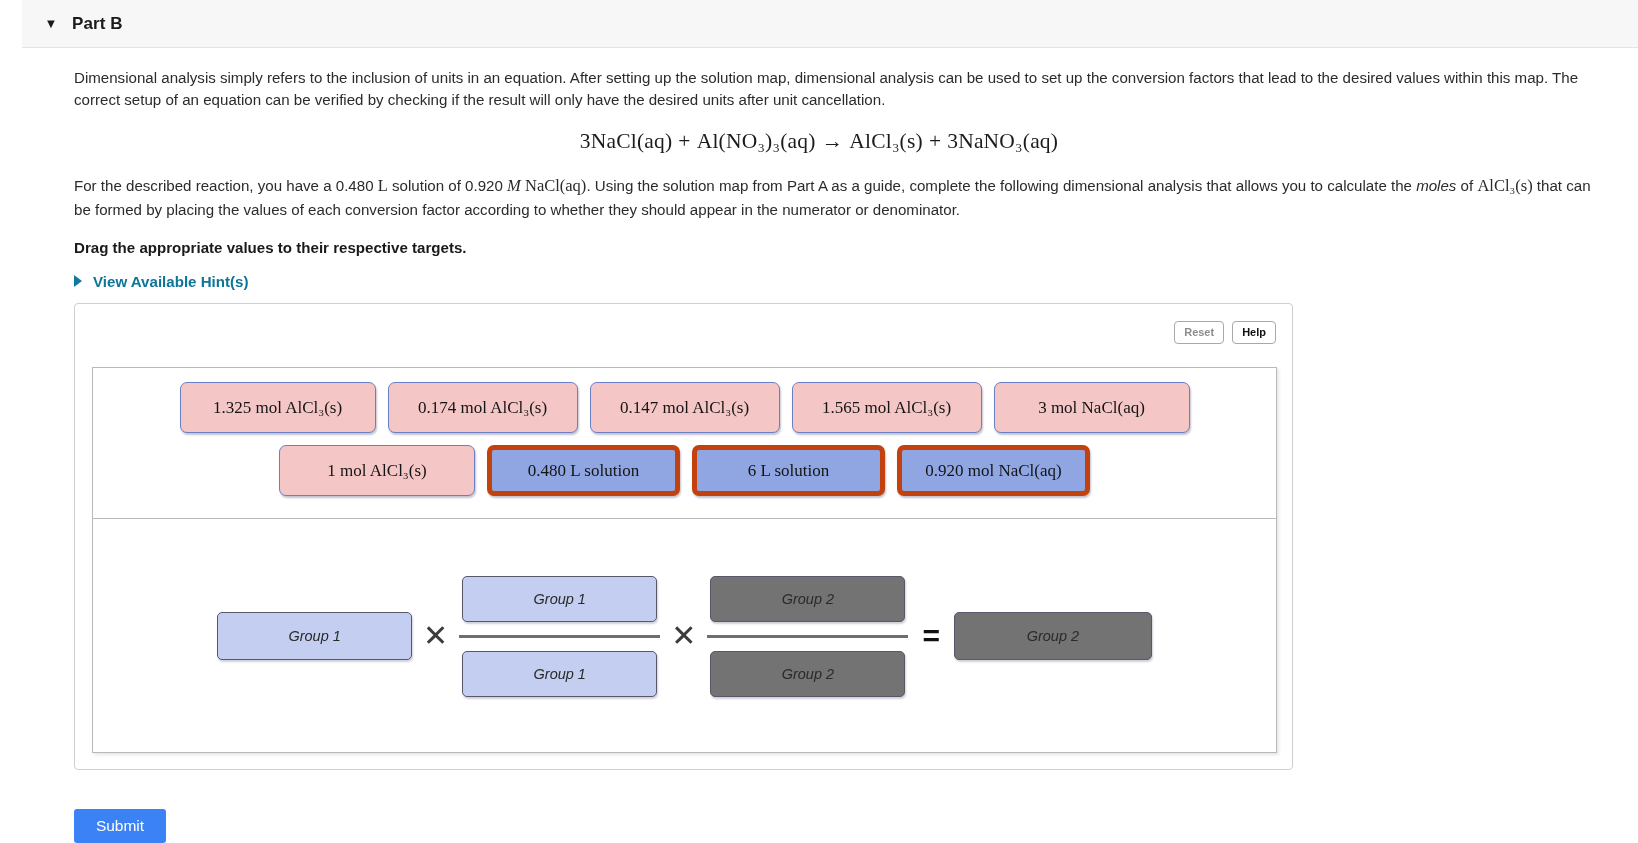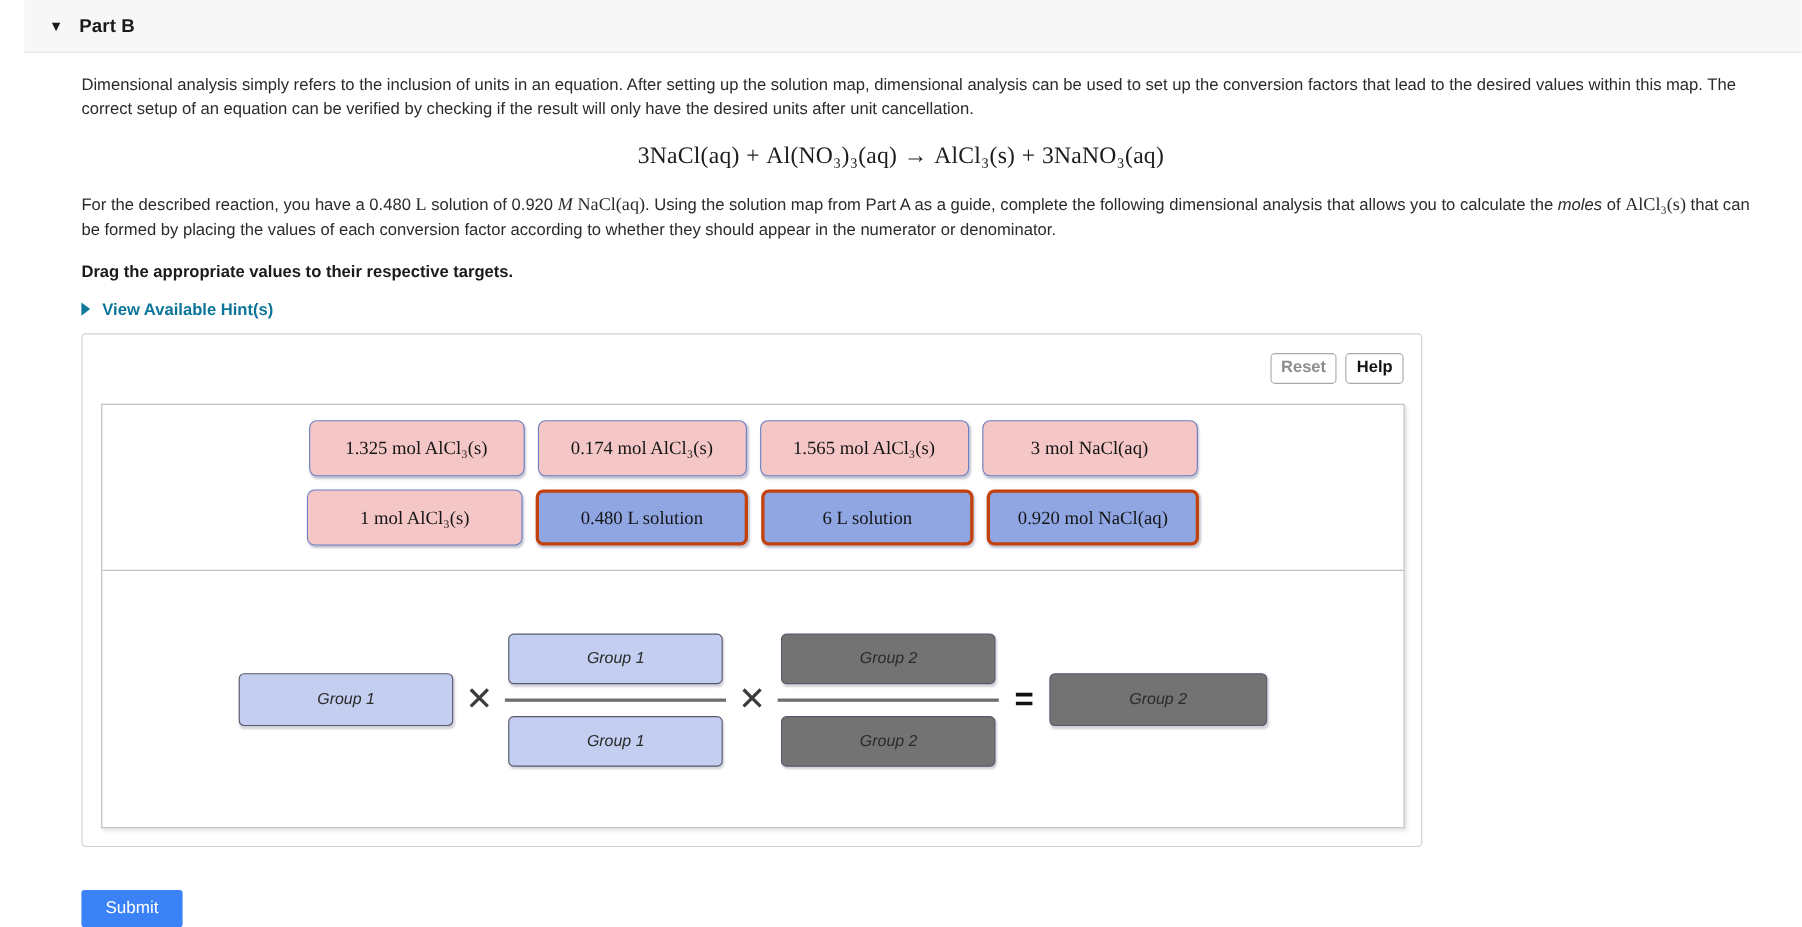--- a/index.html
+++ b/index.html
@@ -117,21 +117,21 @@
   }
   .panel-toolbar {
     position: absolute;
     right: 16px;
     top: 17px;
     display: flex;
     gap: 8px;
   }
   .tool-btn {
     font-family: "Liberation Sans", sans-serif;
-    font-size: 15px;
+    font-size: 11px;
     font-weight: bold;
     background: #ffffff;
     border: 1px solid #a9a9a9;
     border-radius: 4px;
     padding: 4px 9px 5px 9px;
     cursor: pointer;
     line-height: 1.1;
   }
   .tool-btn.disabled { color: #8c8c8c; }
   .tool-btn.active { color: #111111; }
@@ -170,21 +170,21 @@
     font-family: "Liberation Serif", serif;
     font-size: 17px;
     color: #141414;
     cursor: grab;
     box-sizing: border-box;
     box-shadow: 1px 2px 2px rgba(40,40,90,.28);
     padding: 0 14px;
     white-space: nowrap;
   }
   .tile.pink  { background: #f4c6c6; border: 1px solid #6b7fc4; }
-  .tile.blue  { background: #8fa6e3; border: 3px solid #c2410c; }
+  .tile.blue  { background: #8fa6e3; border: 5px solid #c2410c; }
   .tile.w196 { width: 196px; text-align: center; }
   .tile.w190 { width: 190px; }
   .tile.w193 { width: 193px; }
 
   
   .targets {
     position: relative;
     height: 234px;
   }
   .expr {
@@ -294,20 +294,21 @@
     <button class="tool-btn disabled">Reset</button>
     <button class="tool-btn active">Help</button>
   </div>
 
   <div class="board">
 
     <div class="bank">
       <div class="bank-row r1">
         <div class="tile pink w196">1.325 mol AlCl₃(s)</div>
         <div class="tile pink w190">0.174 mol AlCl₃(s)</div>
+        <div class="tile pink w190">0.147 mol AlCl₃(s)</div>
         <div class="tile pink w190">1.565 mol AlCl₃(s)</div>
         <div class="tile pink w196">3 mol NaCl(aq)</div>
       </div>
       <div class="bank-row r2">
         <div class="tile pink w196">1 mol AlCl₃(s)</div>
         <div class="tile blue w193">0.480 L solution</div>
         <div class="tile blue w193">6 L solution</div>
         <div class="tile blue w193">0.920 mol NaCl(aq)</div>
       </div>
     </div>

